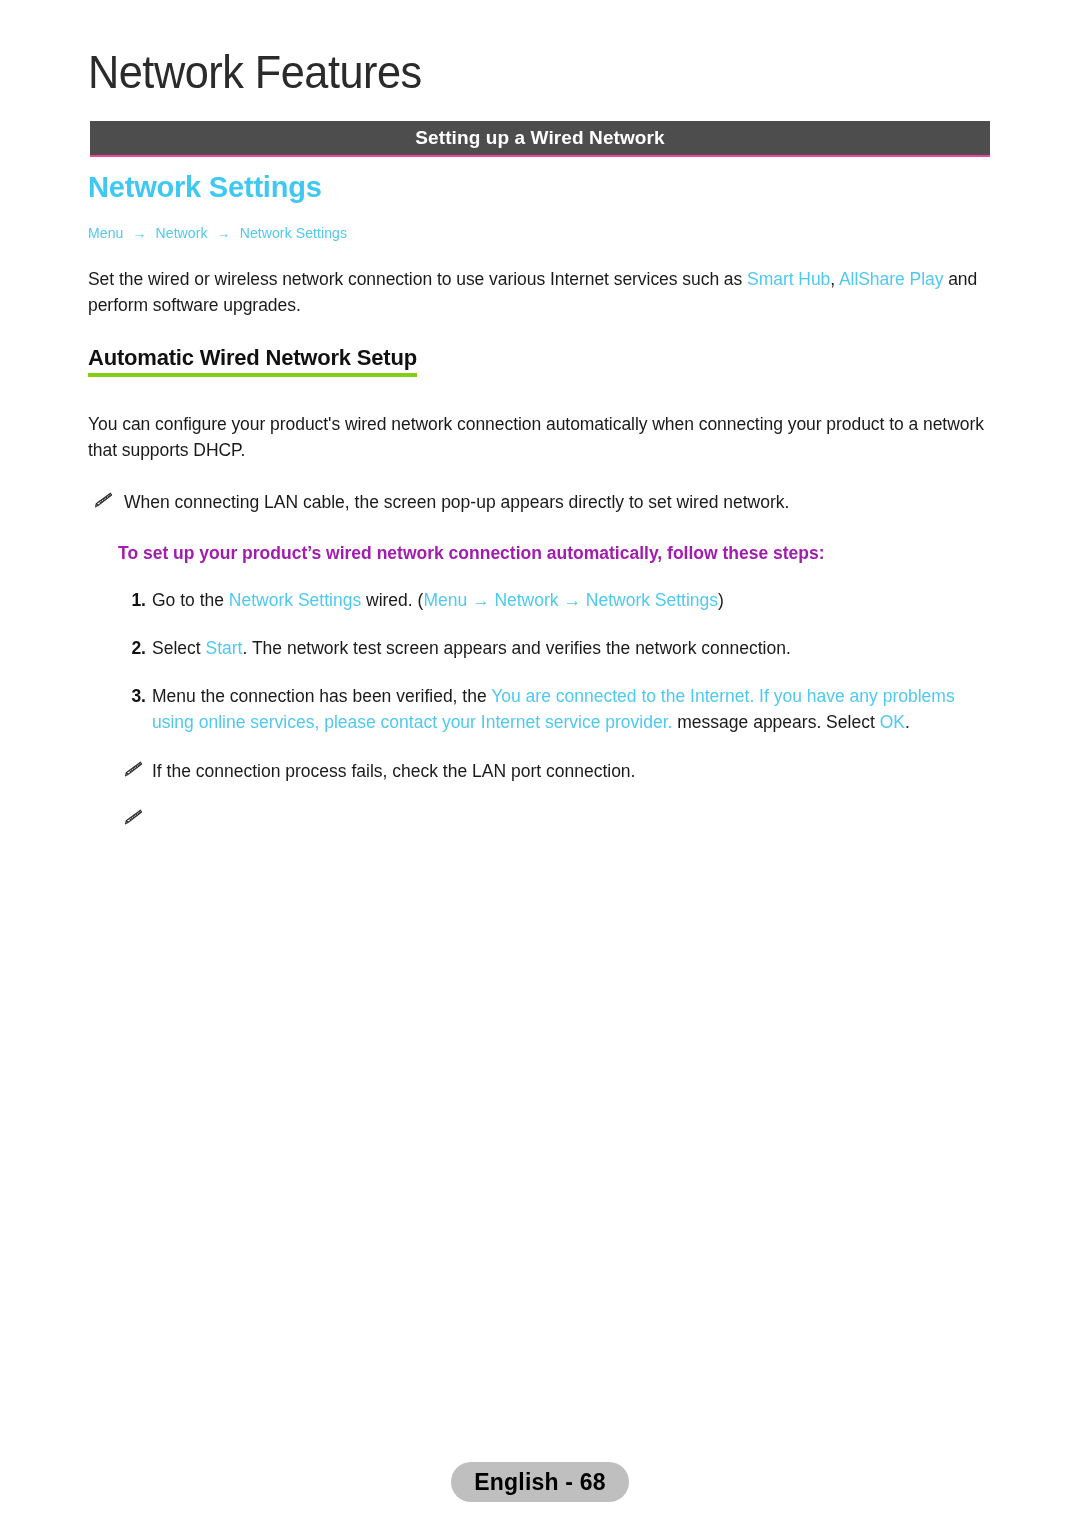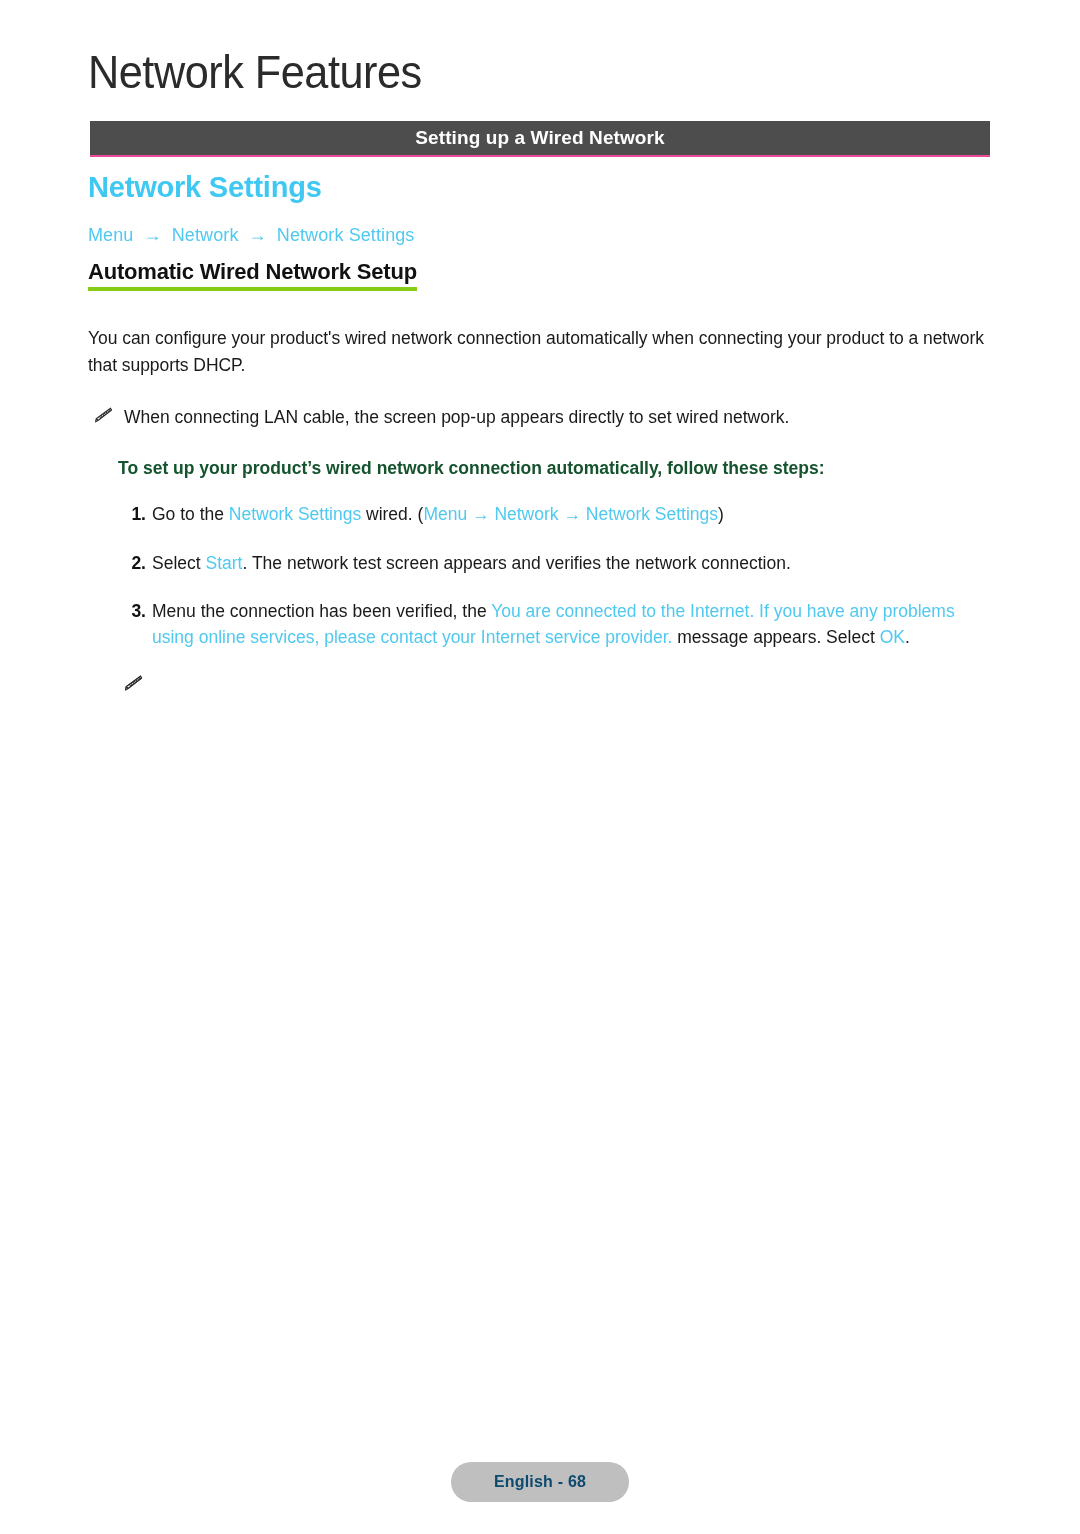--- a/index.html
+++ b/index.html
@@ -68,23 +68,23 @@
   .h-topic {
     font-size: 29px;
     font-weight: bold;
     color: #3fc8f2;
     letter-spacing: -0.2px;
     margin: 0 0 20px 0;
     line-height: 1.1;
   }
 
   .breadcrumb {
-    font-size: 18px;
+    font-size: 14px;
     color: #4fc9f0;
-    margin: 0 0 12px 0;
+    margin: 0 0 24px 0;
     line-height: 1.3;
     letter-spacing: 0.1px;
   }
   .breadcrumb .arrow {
     display: inline-block;
     padding: 0 5px;
     color: #4fc9f0;
   }
 
   p.body {
@@ -120,21 +120,21 @@
     left: 2px;
     top: 1px;
     width: 24px;
     height: 22px;
     display: block;
   }
 
   .lead-in {
     font-size: 17.5px;
     font-weight: bold;
-    color: #14532d;
+    color: #a21caf;
     margin: 26px 0 20px 30px;
     line-height: 1.45;
   }
 
   ol.steps {
     list-style: none;
     margin: 0 0 8px 0;
     padding: 0;
   }
   ol.steps > li {
@@ -171,23 +171,23 @@
     top: 1462px;
     width: 178px;
     height: 40px;
     background: #bfbfbf;
     border-radius: 20px;
     display: flex;
     align-items: center;
     justify-content: center;
   }
   .footer-badge .footer-label {
-    font-size: 16px;
-    font-weight: bold;
-    color: #0c4a6e;
+    font-size: 23px;
+    font-weight: bold;
+    color: #000000;
     letter-spacing: 0.2px;
   }
 </style>
 </head>
 <body>
 
 <div class="page">
 
   <div class="chapter-title">Network Features</div>
 
@@ -200,20 +200,21 @@
     <h1 class="h-topic">Network Settings</h1>
 
     <div class="breadcrumb">
       <span>Menu</span>
       <span class="arrow">→</span>
       <span>Network</span>
       <span class="arrow">→</span>
       <span>Network Settings</span>
     </div>
 
+    <p class="body"><span>Set the wired or wireless network connection to use various Internet services such as </span><span class="cy">Smart Hub</span><span>, </span><span class="cy">AllShare Play</span><span> and perform software upgrades.</span></p>
 
     <div class="h-sub-wrap">
       <h2 class="h-sub">Automatic Wired Network Setup</h2>
     </div>
 
     <p class="body">You can configure your product's wired network connection automatically when connecting your product to a network that supports DHCP.</p>
 
     <div class="note">
       <span class="pencil-icon">
         <svg width="24" height="22" viewBox="0 0 24 22" xmlns="http://www.w3.org/2000/svg">
@@ -265,20 +266,21 @@
               <path d="M17.6 5.5 L18.7 7.3"></path>
               <path d="M16.0 6.7 L17.1 8.5"></path>
               <path d="M14.4 7.9 L15.5 9.7"></path>
               <path d="M12.8 9.1 L13.9 10.9"></path>
               <path d="M11.2 10.3 L12.3 12.1"></path>
               <path d="M9.6 11.5 L10.7 13.3"></path>
               <path d="M6.2 13.8 L8.3 15.3"></path>
             </g>
           </svg>
         </span>
+        <span>If the connection process fails, check the LAN port connection.</span>
       </div>
 
       <div class="note">
         <span class="pencil-icon">
           <svg width="24" height="22" viewBox="0 0 24 22" xmlns="http://www.w3.org/2000/svg">
             <g fill="none" stroke="#2b2b2b" stroke-width="1.1" stroke-linejoin="round">
               <path d="M20.5 3.2 L21.6 5.0 L8.3 15.3 L5.6 16.9 L6.2 13.8 Z" fill="#ffffff"></path>
               <path d="M19.2 4.3 L20.3 6.1"></path>
               <path d="M17.6 5.5 L18.7 7.3"></path>
               <path d="M16.0 6.7 L17.1 8.5"></path>

